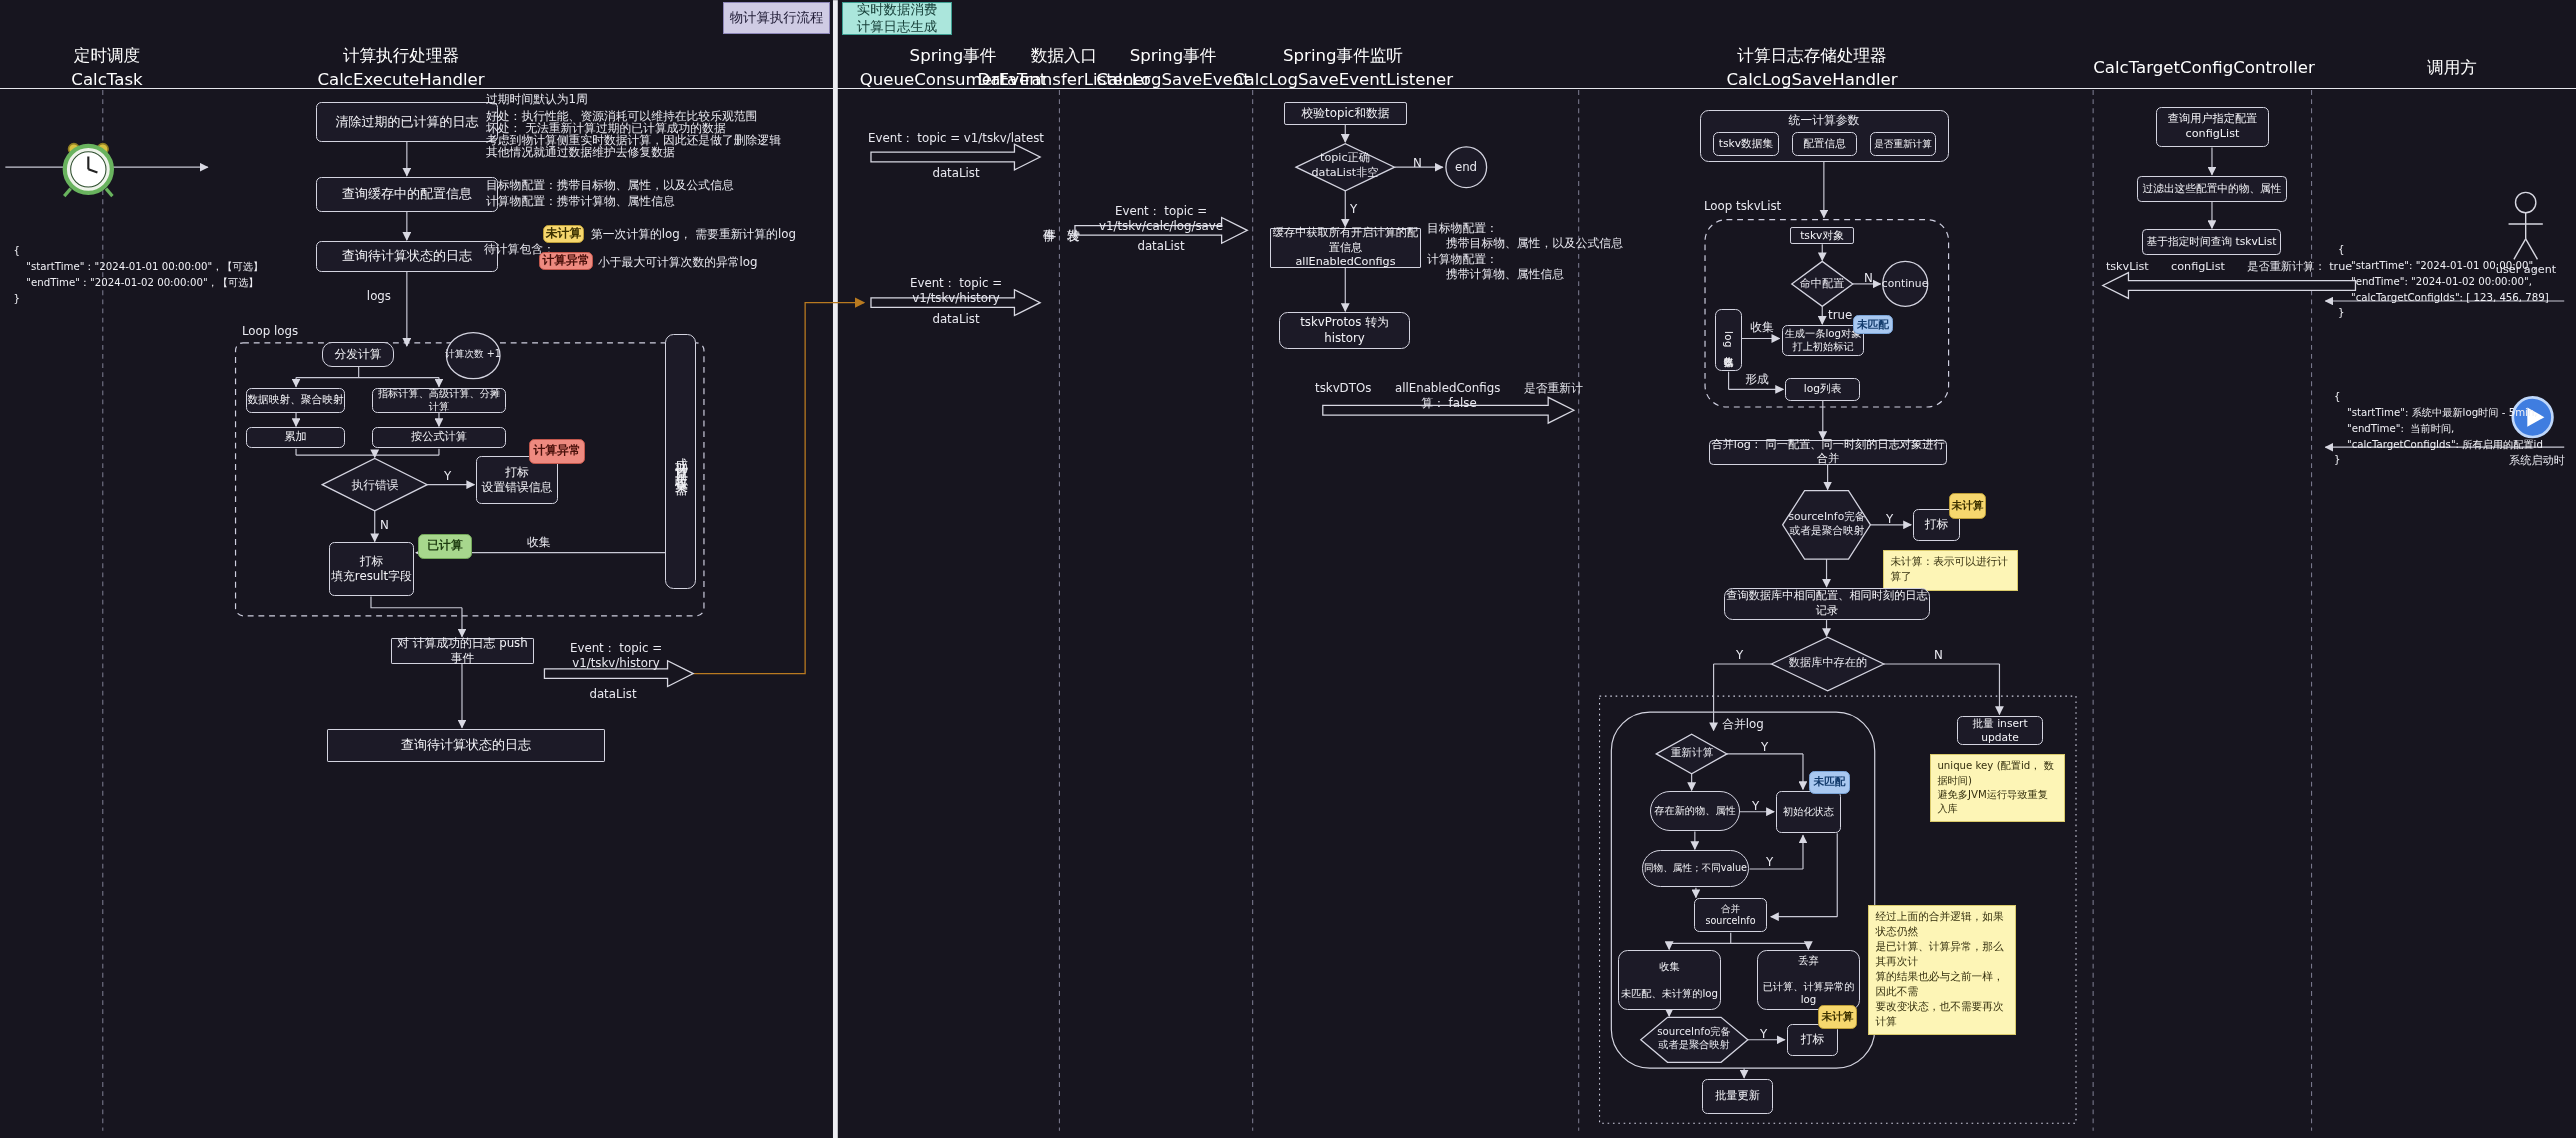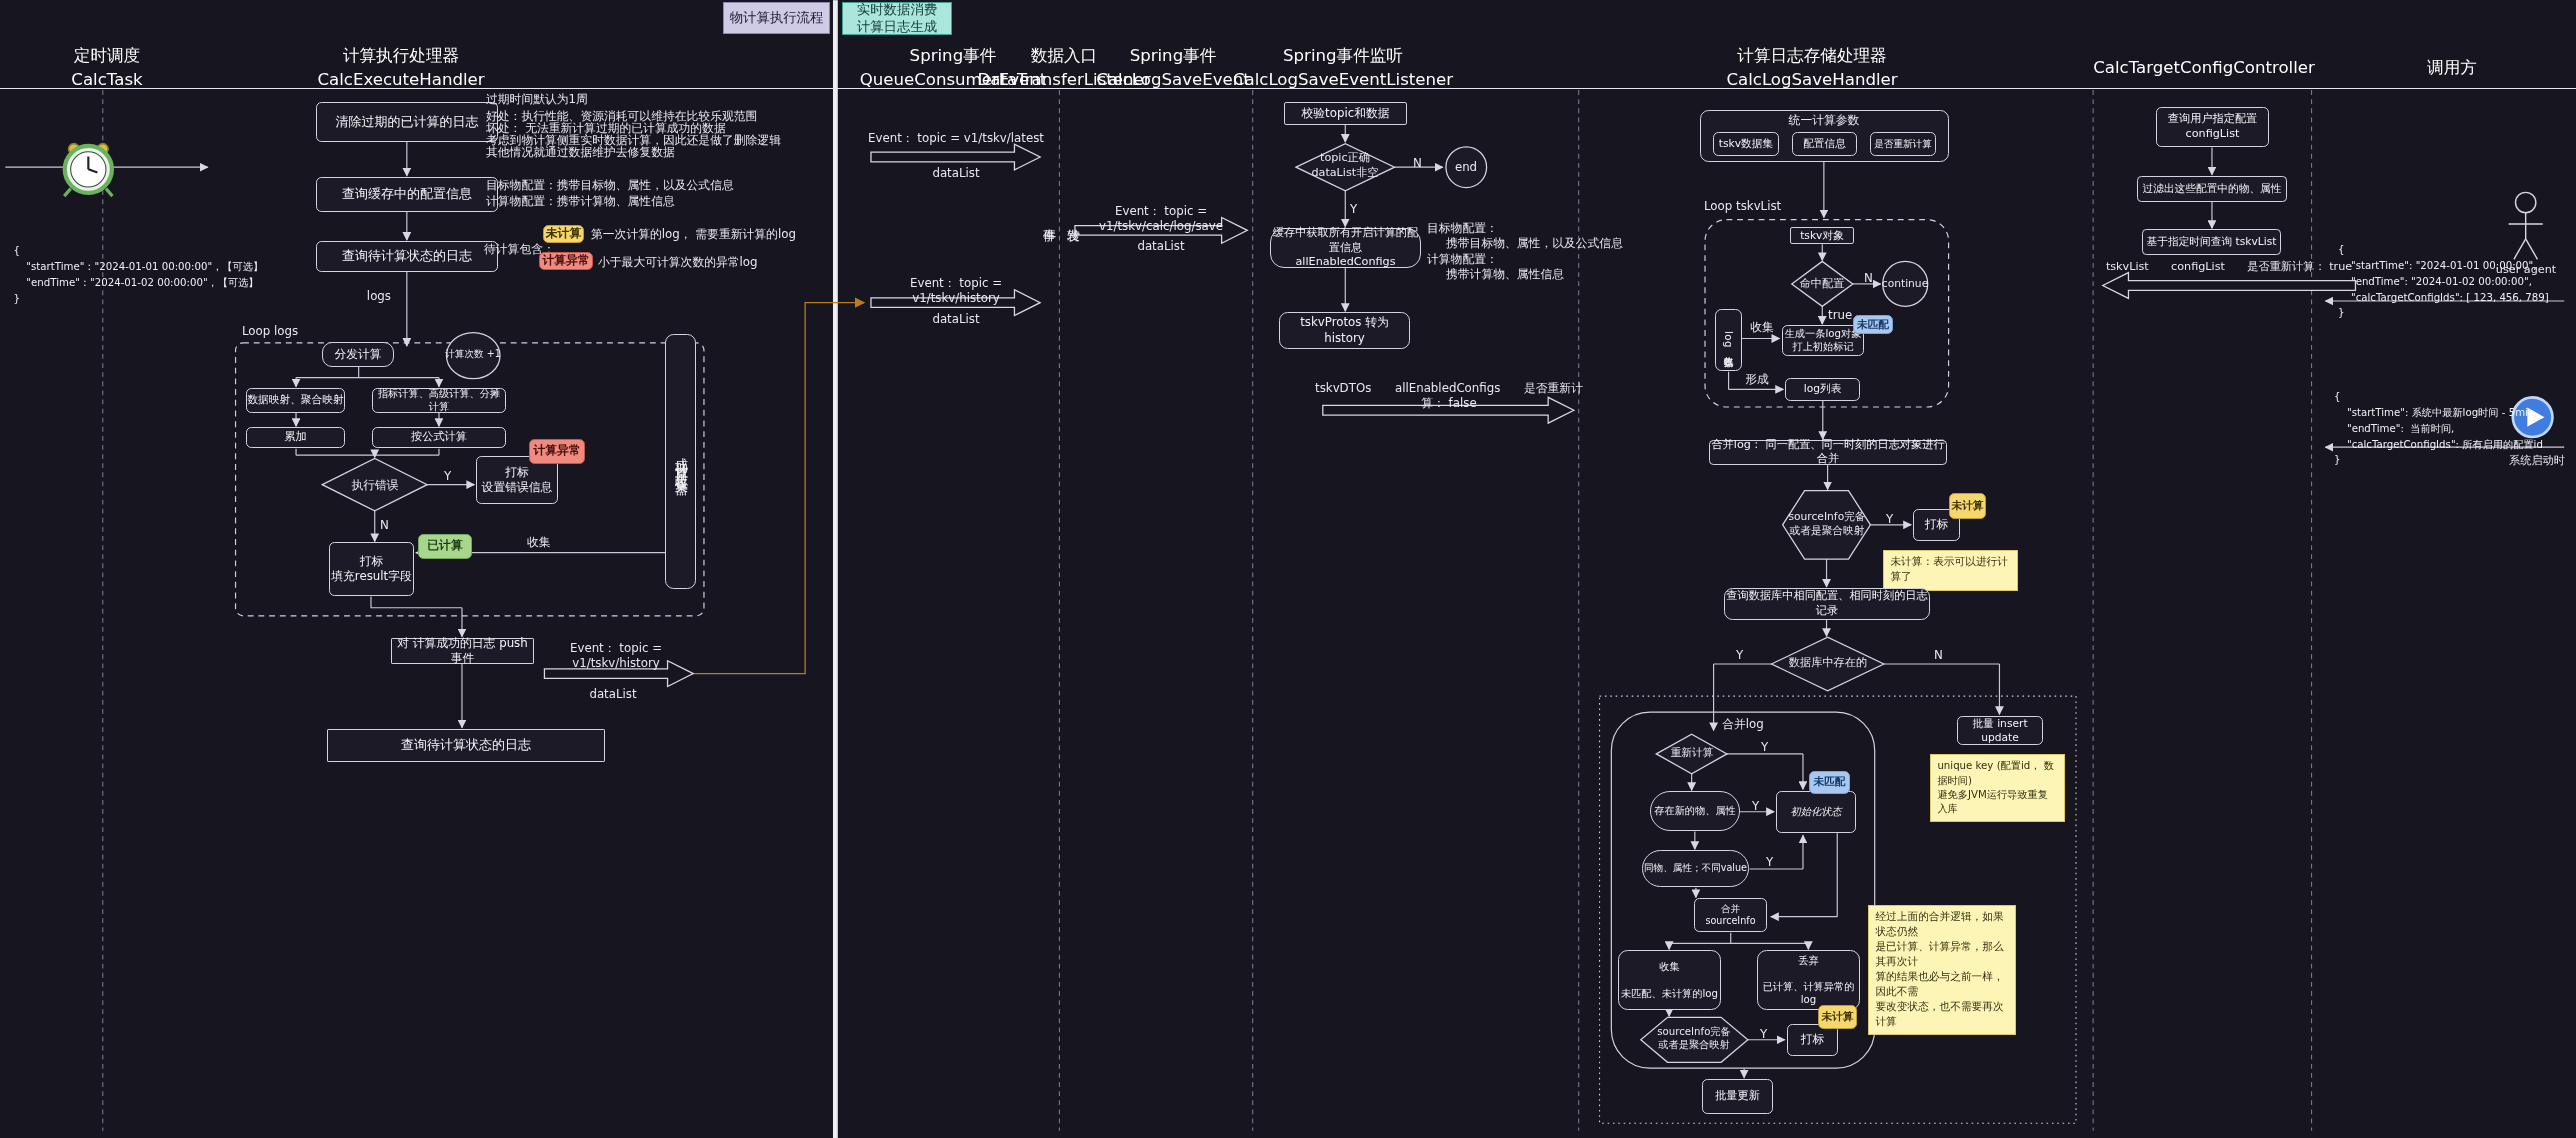--- a/index.html
+++ b/index.html
@@ -247,21 +247,21 @@
 <div class="lbl cx" style="left:956px;top:312px;width:80px;">dataList</div>
 <div class="lbl vtext" style="left:1040px;top:218px;font-size:13px;letter-spacing:1.1px;">事件</div>
 <div class="lbl vtext" style="left:1064px;top:218px;font-size:13px;letter-spacing:1.1px;">转发</div>
 
 <div class="box" style="left:1284px;top:102px;width:123px;height:22.5px;border-radius:2.1px;font-size:11.8px;">校验topic和数据</div>
 <div class="lbl cx" style="left:1345px;top:151px;width:107px;font-size:11.2px;">topic正确
 dataList非空</div>
 <div class="lbl" style="left:1413px;top:156px;">N</div>
 <div class="lbl cx" style="left:1466px;top:160px;width:54px;">end</div>
 <div class="lbl" style="left:1350px;top:202px;">Y</div>
-<div class="box" style="left:1270px;top:228px;width:151px;height:40px;border-radius:14px;font-size:11.2px;">缓存中获取所有开启计算的配置信息
+<div class="box" style="left:1270px;top:228px;width:151px;height:40px;border-radius:1px;font-size:11.2px;">缓存中获取所有开启计算的配置信息
 allEnabledConfigs</div>
 <div class="lbl" style="left:1427px;top:221px;">目标物配置：</div>
 <div class="lbl" style="left:1446px;top:236px;">携带目标物、属性，以及公式信息</div>
 <div class="lbl" style="left:1427px;top:252px;">计算物配置：</div>
 <div class="lbl" style="left:1446px;top:267px;">携带计算物、属性信息</div>
 <div class="box" style="left:1279px;top:312px;width:131px;height:37px;border-radius:8.6px;font-size:11.8px;">tskvProtos 转为 history</div>
 <div class="lbl cx" style="left:1449px;top:381px;width:278px;">tskvDTOs　　allEnabledConfigs　　是否重新计算： false</div>
 
 <div class="box" style="left:1700px;top:110px;width:249px;height:52px;border-radius:8.6px;align-items:flex-start;"></div>
 <div class="lbl cx" style="left:1824px;top:113px;width:118px;">统一计算参数</div>
@@ -294,21 +294,21 @@
 <div class="lbl" style="left:1934px;top:648px;">N</div>
 <div class="box" style="left:1957px;top:716px;width:86px;height:29px;font-size:10.7px;">批量 insert update</div>
 <div class="note" style="left:1930px;top:754px;width:135px;font-size:10.2px;">unique key (配置id， 数据时间)
 避免多JVM运行导致重复入库</div>
 
 <div class="lbl cx" style="left:1743px;top:717px;width:64px;">合并log</div>
 <div class="lbl cx" style="left:1692px;top:746px;width:70px;font-size:10.7px;">重新计算</div>
 <div class="lbl" style="left:1761px;top:740px;">Y</div>
 <div class="box stadium" style="left:1650px;top:791px;width:90px;height:40px;font-size:10.2px;">存在新的物、属性</div>
 <div class="lbl" style="left:1752px;top:799px;">Y</div>
-<div class="box" style="left:1776px;top:791px;width:80px;height:42px;font-size:10.2px;font-style:italic;">初始化状态</div>
+<div class="box" style="left:1776px;top:791px;width:65px;height:42px;font-size:10.2px;">初始化状态</div>
 <div class="badge b-blue" style="left:1809px;top:771px;width:41px;height:22.5px;font-size:10.7px;">未匹配</div>
 <div class="box stadium" style="left:1642px;top:850px;width:107px;height:37px;font-size:9.6px;">同物、属性；不同value</div>
 <div class="lbl" style="left:1766px;top:855px;">Y</div>
 <div class="box" style="left:1694px;top:898px;width:73px;height:34px;font-size:9.6px;">合并 sourceInfo</div>
 <div class="box" style="left:1618px;top:950px;width:103px;height:60px;border-radius:9.6px;font-size:10.2px;">收集
 
 未匹配、未计算的log</div>
 <div class="box" style="left:1757px;top:950px;width:103px;height:60px;border-radius:9.6px;font-size:10.2px;">丢弃
 
 已计算、计算异常的log</div>

